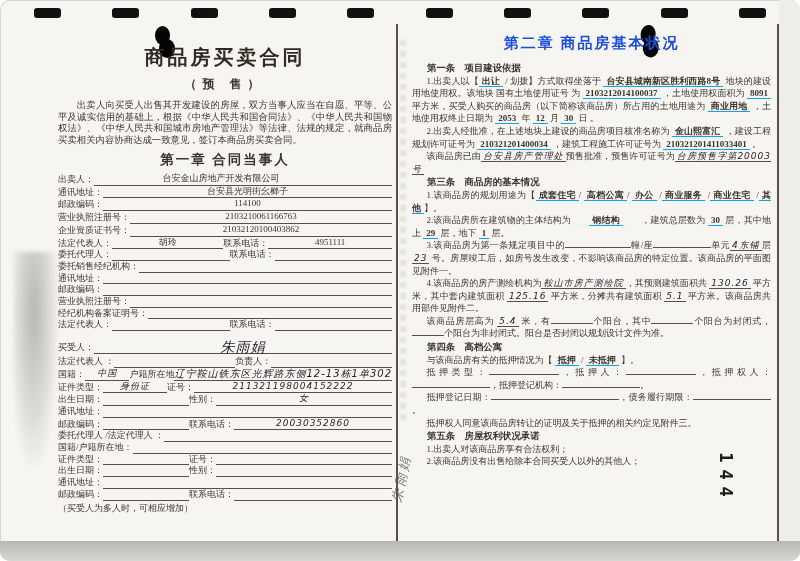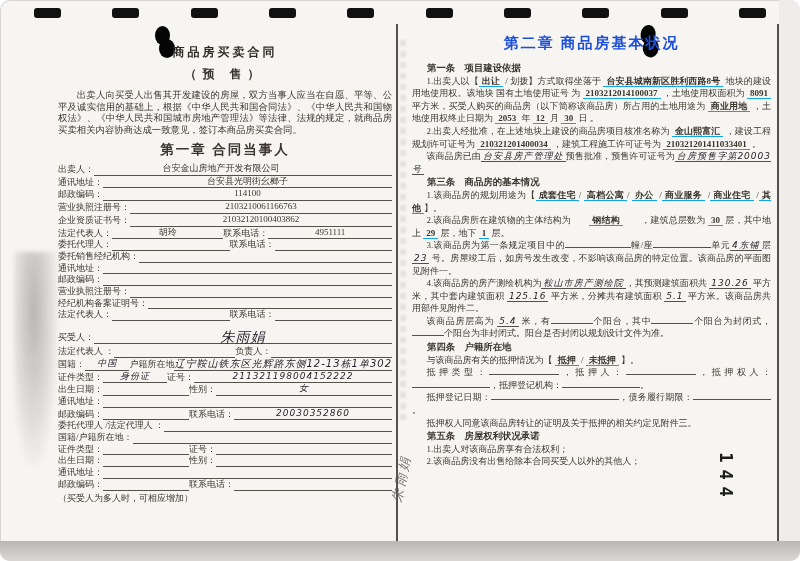--- a/index.html
+++ b/index.html
@@ -27,21 +27,21 @@
   .page-edge{position:absolute;left:777px;top:24px;width:2px;height:517px;background:#37332e;opacity:.85;}
   .spine-ghost{position:absolute;left:400px;top:40px;width:6px;height:380px;
     background:repeating-linear-gradient(#00000014 0 6px,transparent 6px 11px);
     filter:blur(1px);}
   .smudge{position:absolute;left:14px;top:252px;width:44px;height:214px;
     background:radial-gradient(ellipse at 45% 28%,rgba(80,80,80,.38),rgba(110,110,110,.16) 52%,transparent 75%);
     filter:blur(2px);}
   
   .page-left{position:absolute;left:58px;top:44px;width:334px;}
   .page-right{position:absolute;left:412px;top:34px;width:359px;}
-  .l-title{font-size:12px;font-weight:bold;text-align:center;letter-spacing:3px;color:#2e2b25;}
+  .l-title{font-size:20px;font-weight:bold;text-align:center;letter-spacing:3px;color:#2e2b25;}
   .l-sub{font-size:12px;font-weight:bold;text-align:center;letter-spacing:6px;margin-top:5px;}
   .l-intro{font-size:9.4px;line-height:11.5px;text-align:justify;text-indent:2em;margin-top:7px;}
   .l-sec{font-size:13.5px;font-weight:bold;text-align:center;letter-spacing:2px;margin:5px 0 4px;}
   .r-title{font-size:15px;font-weight:bold;text-align:center;letter-spacing:2px;margin-bottom:9px;color:#1d4ed8;}
   
   .frow{display:flex;align-items:flex-end;font-size:9px;line-height:11.7px;min-height:11.7px;overflow:hidden;}
   .frow.gap{margin-top:9px;}
   .frow.tall{min-height:16px;align-items:center;}
   .seg{display:block;}
   .lb{white-space:nowrap;}
@@ -237,21 +237,21 @@
         <p class="para sec"><span class="seg pt">第一条　项目建设依据</span></p>
         <p class="para ind"><span class="seg pt">1.出卖人以【</span><span class="seg uv">出让</span><span class="seg pt"> / 划拨】方式取得坐落于 </span><span class="seg uv">台安县城南新区胜利西路8号</span><span class="seg pt"> 地块的建设用地使用权。该地块 国有土地使用证号 为 </span><span class="seg uv">2103212014100037</span><span class="seg pt"> ，土地使用权面积为 </span><span class="seg uv">8091</span><span class="seg pt"> 平方米，买受人购买的商品房（以下简称该商品房）所占用的土地用途为 </span><span class="seg uv">商业用地</span><span class="seg pt"> ，土地使用权终止日期为 </span><span class="seg uv">2053</span><span class="seg pt"> 年 </span><span class="seg uv">12</span><span class="seg pt"> 月 </span><span class="seg uv">30</span><span class="seg pt"> 日 。</span></p>
         <p class="para ind"><span class="seg pt">2.出卖人经批准，在上述地块上建设的商品房项目核准名称为 </span><span class="seg uv">金山熙富汇</span><span class="seg pt"> ，建设工程规划许可证号为 </span><span class="seg uv">210321201400034</span><span class="seg pt"> ，建筑工程施工许可证号为 </span><span class="seg uv">210321201411033401</span><span class="seg pt"> 。</span></p>
         <p class="para ind"><span class="seg pt">该商品房已由</span><span class="seg hz">台安县房产管理处</span><span class="seg pt">预售批准，预售许可证号为</span><span class="seg hz">台房预售字第20003号</span></p>
         <p class="para sec"><span class="seg pt">第三条　商品房的基本情况</span></p>
         <p class="para ind"><span class="seg pt">1.该商品房的规划用途为【</span><span class="seg uv">成套住宅</span><span class="seg pt">/ </span><span class="seg uv">高档公寓</span><span class="seg pt">/ </span><span class="seg uv">办公</span><span class="seg pt"> /</span><span class="seg uv">商业服务</span><span class="seg pt"> /</span><span class="seg uv">商业住宅</span><span class="seg pt"> /</span><span class="seg uv">其他</span><span class="seg pt">】。</span></p>
         <p class="para ind"><span class="seg pt">2.该商品房所在建筑物的主体结构为　　</span><span class="seg uv">钢结构</span><span class="seg pt">　　，建筑总层数为 </span><span class="seg uv">30</span><span class="seg pt"> 层，其中地上 </span><span class="seg uv">29</span><span class="seg pt"> 层，地下 </span><span class="seg uv">1</span><span class="seg pt"> 层。</span></p>
         <p class="para ind"><span class="seg pt">3.该商品房为第一条规定项目中的</span><span class="seg bi" style="width: 66px;"></span><span class="seg pt">幢/座</span><span class="seg bi" style="width: 58px;"></span><span class="seg pt">单元</span><span class="seg hz">4东铺</span><span class="seg pt">层 </span><span class="seg hz">23</span><span class="seg pt"> 号。房屋竣工后，如房号发生改变，不影响该商品房的特定位置。该商品房的平面图见附件一。</span></p>
         <p class="para ind"><span class="seg pt">4.该商品房的房产测绘机构为</span><span class="seg hz">鞍山市房产测绘院</span><span class="seg pt">，其预测建筑面积共 </span><span class="seg hz">130.26</span><span class="seg pt"> 平方米，其中套内建筑面积 </span><span class="seg hz">125.16</span><span class="seg pt"> 平方米，分摊共有建筑面积 </span><span class="seg hz">5.1</span><span class="seg pt"> 平方米。该商品房共用部件见附件二。</span></p>
         <p class="para ind"><span class="seg pt">该商品房层高为 </span><span class="seg hz">5.4</span><span class="seg pt"> 米，有</span><span class="seg bi" style="width: 42px;"></span><span class="seg pt">个阳台，其中</span><span class="seg bi" style="width: 42px;"></span><span class="seg pt">个阳台为封闭式，</span><span class="seg bi" style="width: 32px;"></span><span class="seg pt">个阳台为非封闭式。阳台是否封闭以规划设计文件为准。</span></p>
-        <p class="para sec"><span class="seg pt">第四条　户籍所在地</span></p>
+        <p class="para sec"><span class="seg pt">第四条　高档公寓</span></p>
         <p class="para ind"><span class="seg pt">与该商品房有关的抵押情况为【 </span><span class="seg uv">抵押</span><span class="seg pt"> / </span><span class="seg uv">未抵押</span><span class="seg pt"> 】。</span></p>
         <p class="para ind"><span class="seg pt">抵押类型：</span><span class="seg bi" style="width: 70px;"></span><span class="seg pt">，抵押人：</span><span class="seg bi" style="width: 70px;"></span><span class="seg pt">，抵押权人：</span><span class="seg bi" style="width: 78px;"></span><span class="seg pt">，抵押登记机构：</span><span class="seg bi" style="width: 78px;"></span><span class="seg pt">。</span></p>
         <p class="para ind"><span class="seg pt">抵押登记日期：</span><span class="seg bi" style="width: 128px;"></span><span class="seg pt">，债务履行期限：</span><span class="seg bi" style="width: 78px;"></span><span class="seg pt">。</span></p>
         <p class="para ind"><span class="seg pt">抵押权人同意该商品房转让的证明及关于抵押的相关约定见附件三。</span></p>
         <p class="para sec"><span class="seg pt">第五条　房屋权利状况承诺</span></p>
         <p class="para ind"><span class="seg pt">1.出卖人对该商品房享有合法权利；</span></p>
         <p class="para ind"><span class="seg pt">2.该商品房没有出售给除本合同买受人以外的其他人；</span></p>
       </div>
   </div>
 

